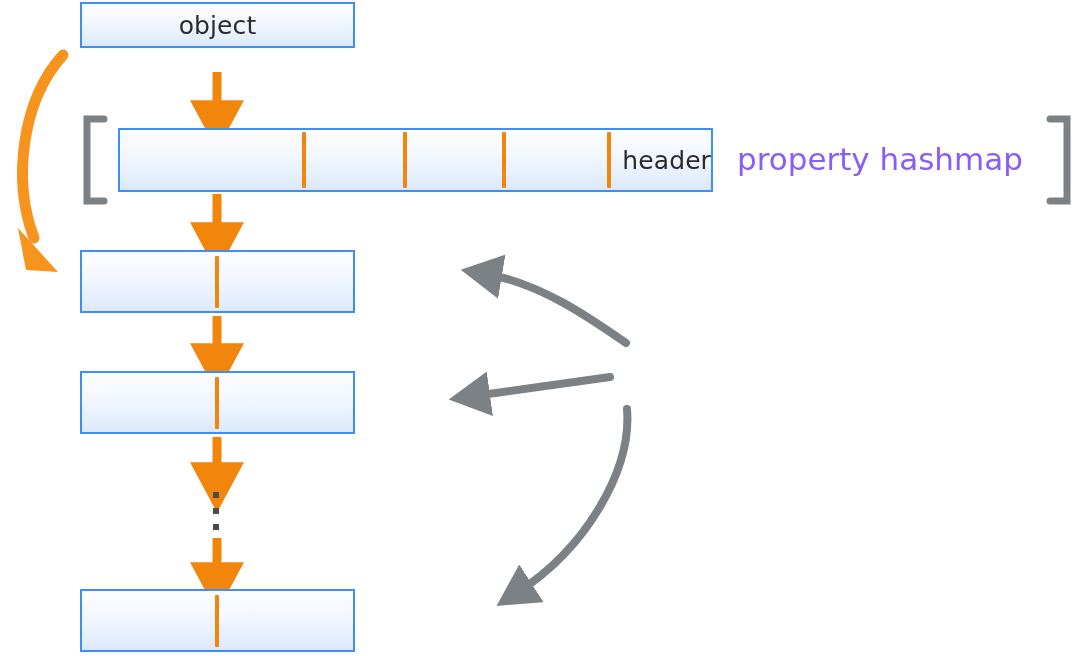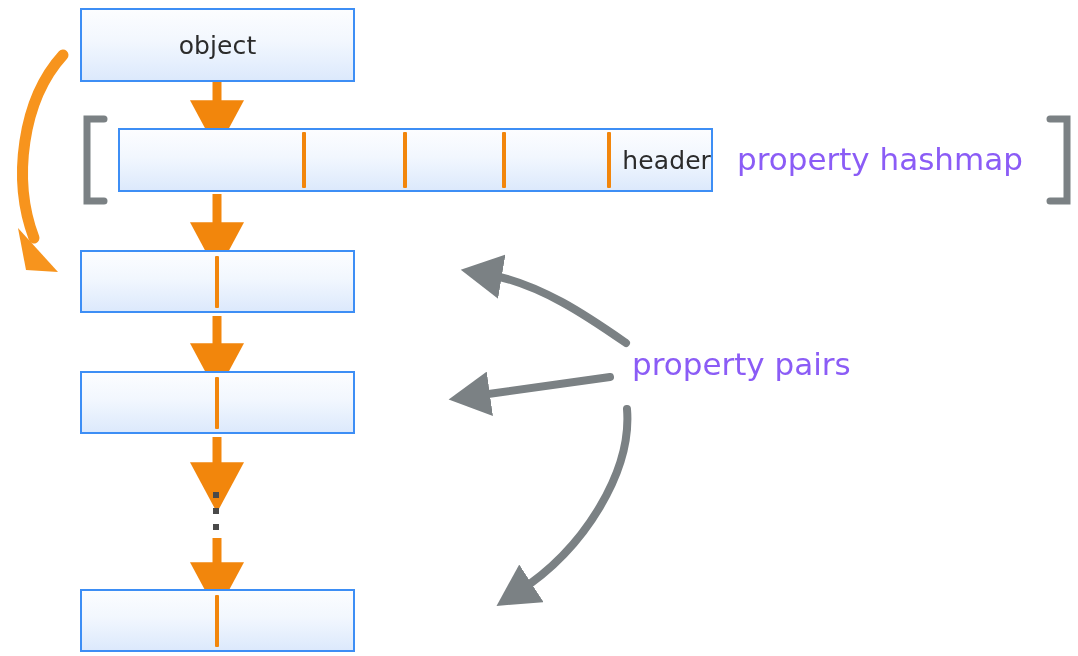--- a/index.html
+++ b/index.html
@@ -30,21 +30,21 @@
     justify-content: center;
   }
   .box-label {
     font-size: 25px;
     color: #2b2b2b;
     letter-spacing: 0.1px;
     line-height: 1;
     font-weight: 400;
   }
   #box-object {
-    left: 80px; top: 8px; width: 275px; height: 74px;
+    left: 80px; top: 2px; width: 275px; height: 46px;
   }
   #box-header {
     left: 118px; top: 128px; width: 595px; height: 64px;
     justify-content: flex-end;
   }
   #box-header .box-label {
     margin-left: 45px;
   }
   .pair-box {
     left: 80px; width: 275px; height: 63px;
@@ -176,15 +176,14 @@
   <div class="divider" style="top:595px;height:52px"></div>
 
   <div class="dots">
     <div class="dot"></div>
     <div class="dot"></div>
     <div class="dot"></div>
   </div>
 
   <div class="big-text" id="label-hashmap">property hashmap</div>
 
-  <div class="big-text" id="label-pairs">property pairs</div>
 
 </div>
 
 </body></html>

